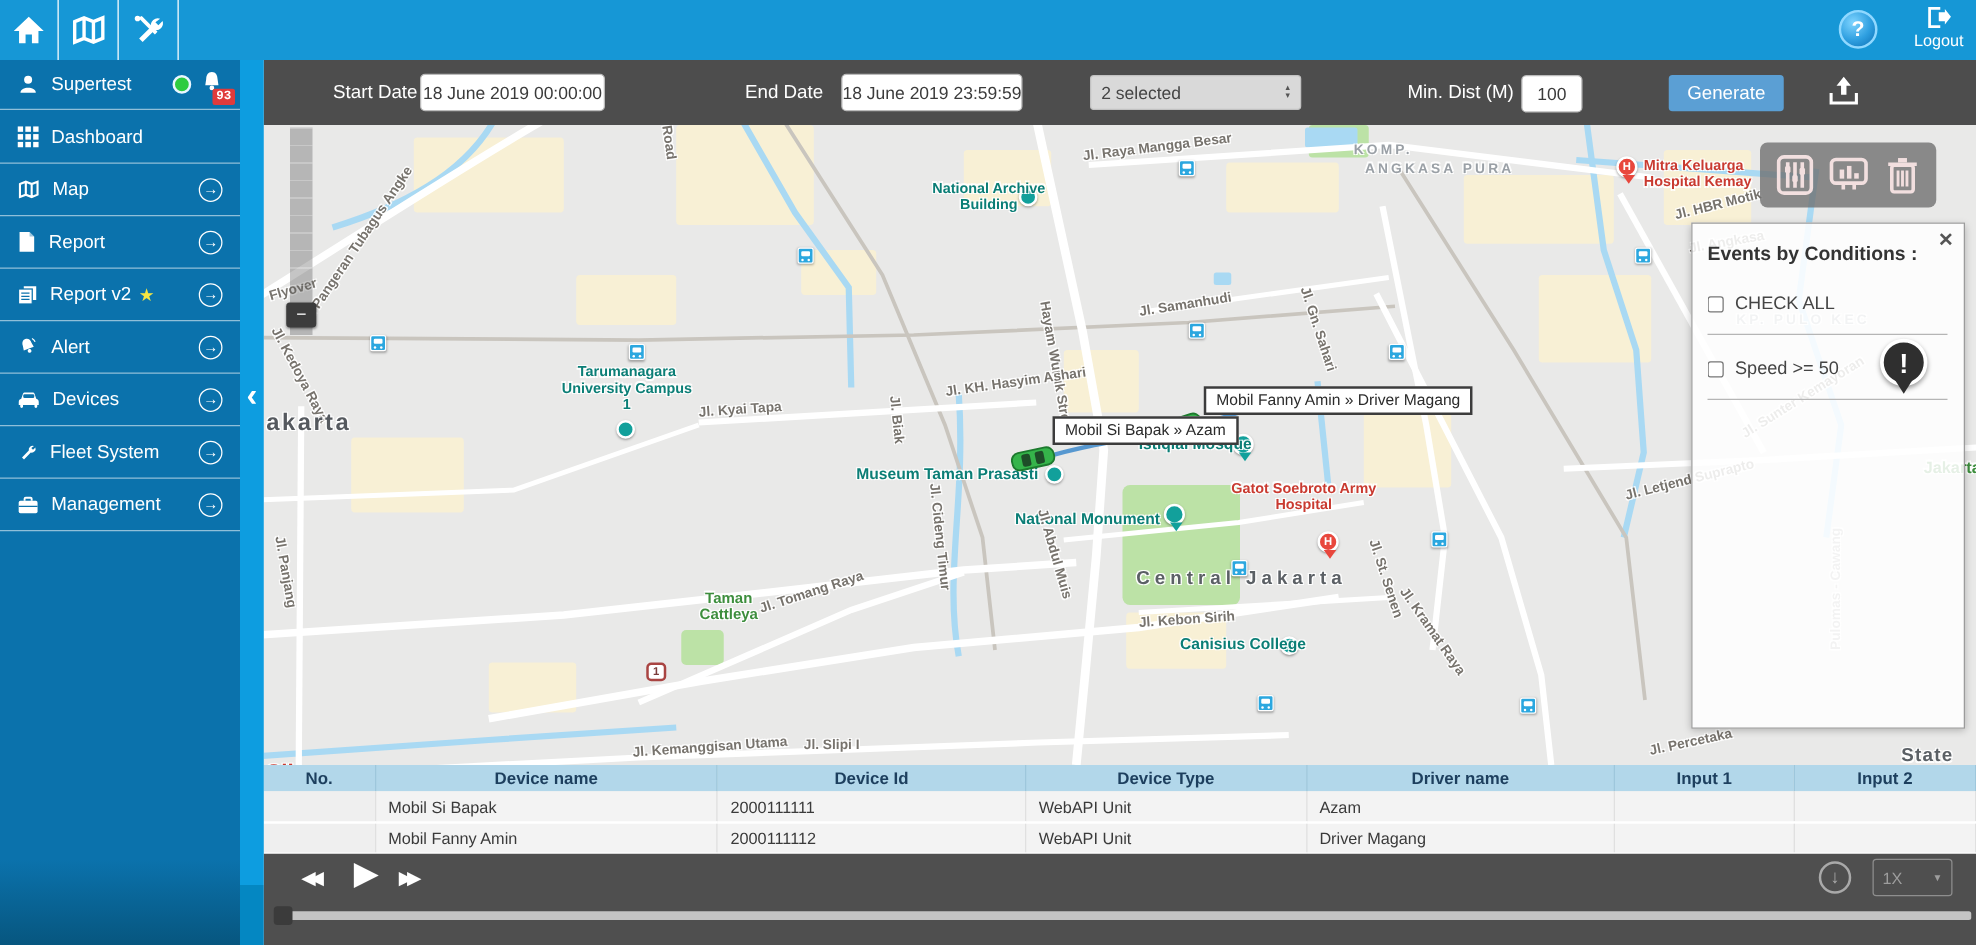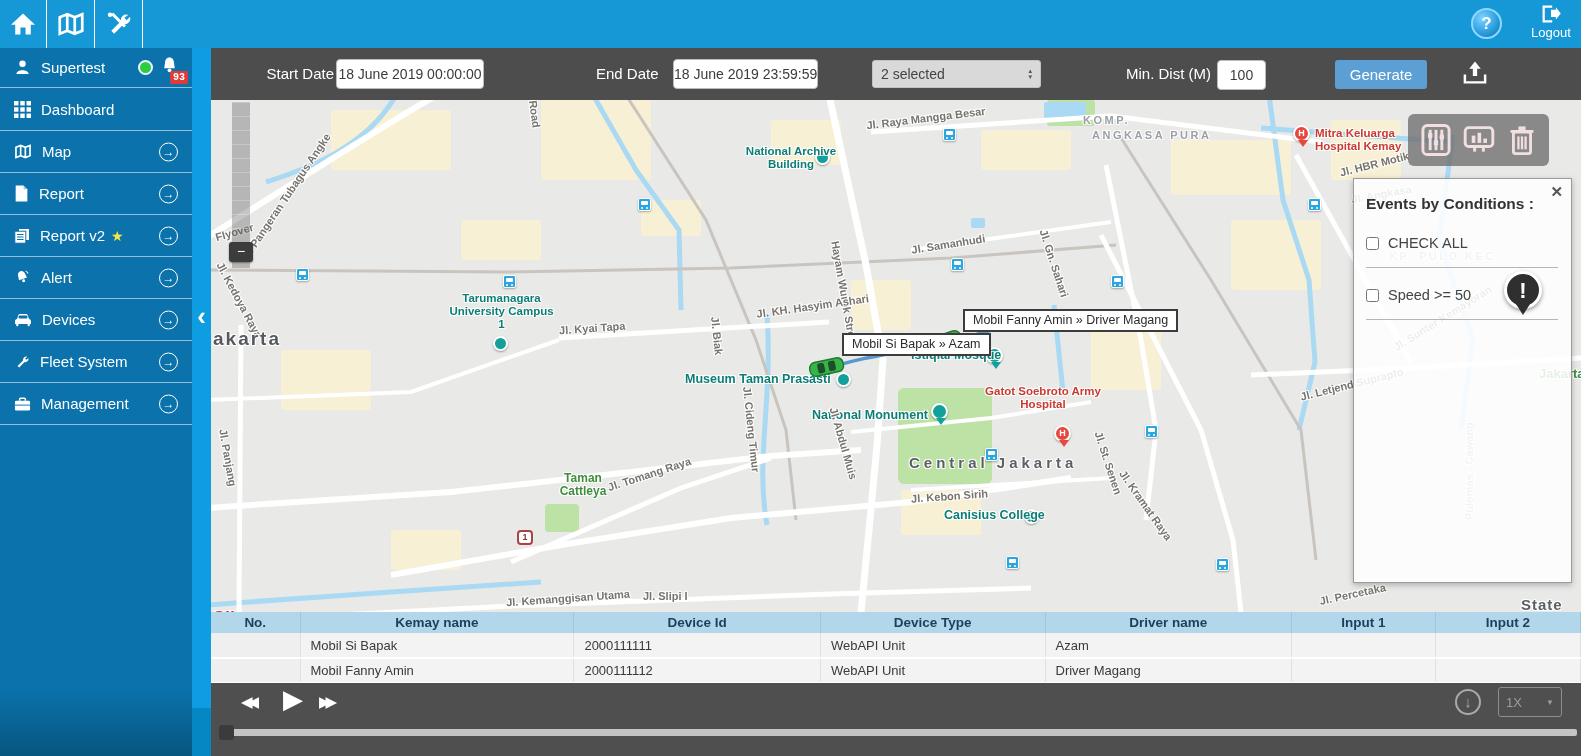--- a/index.html
+++ b/index.html
@@ -526,21 +526,21 @@
         <col style="width:20%">
         <col style="width:18%">
         <col style="width:16.4%">
       <col style="width:18%">
         <col style="width:10.5%">
         <col style="width:10.6%">
     </colgroup>
     <thead>
       <tr>
         <th>No.</th>
-        <th>Kemay name</th>
+        <th>Device name</th>
         <th>Device Id</th>
         <th>Device Type</th>
         <th>Driver name</th>
         <th>Input 1</th>
         <th>Input 2</th>
       </tr>
     </thead>
     <tbody>
       <tr>
         <td></td>

